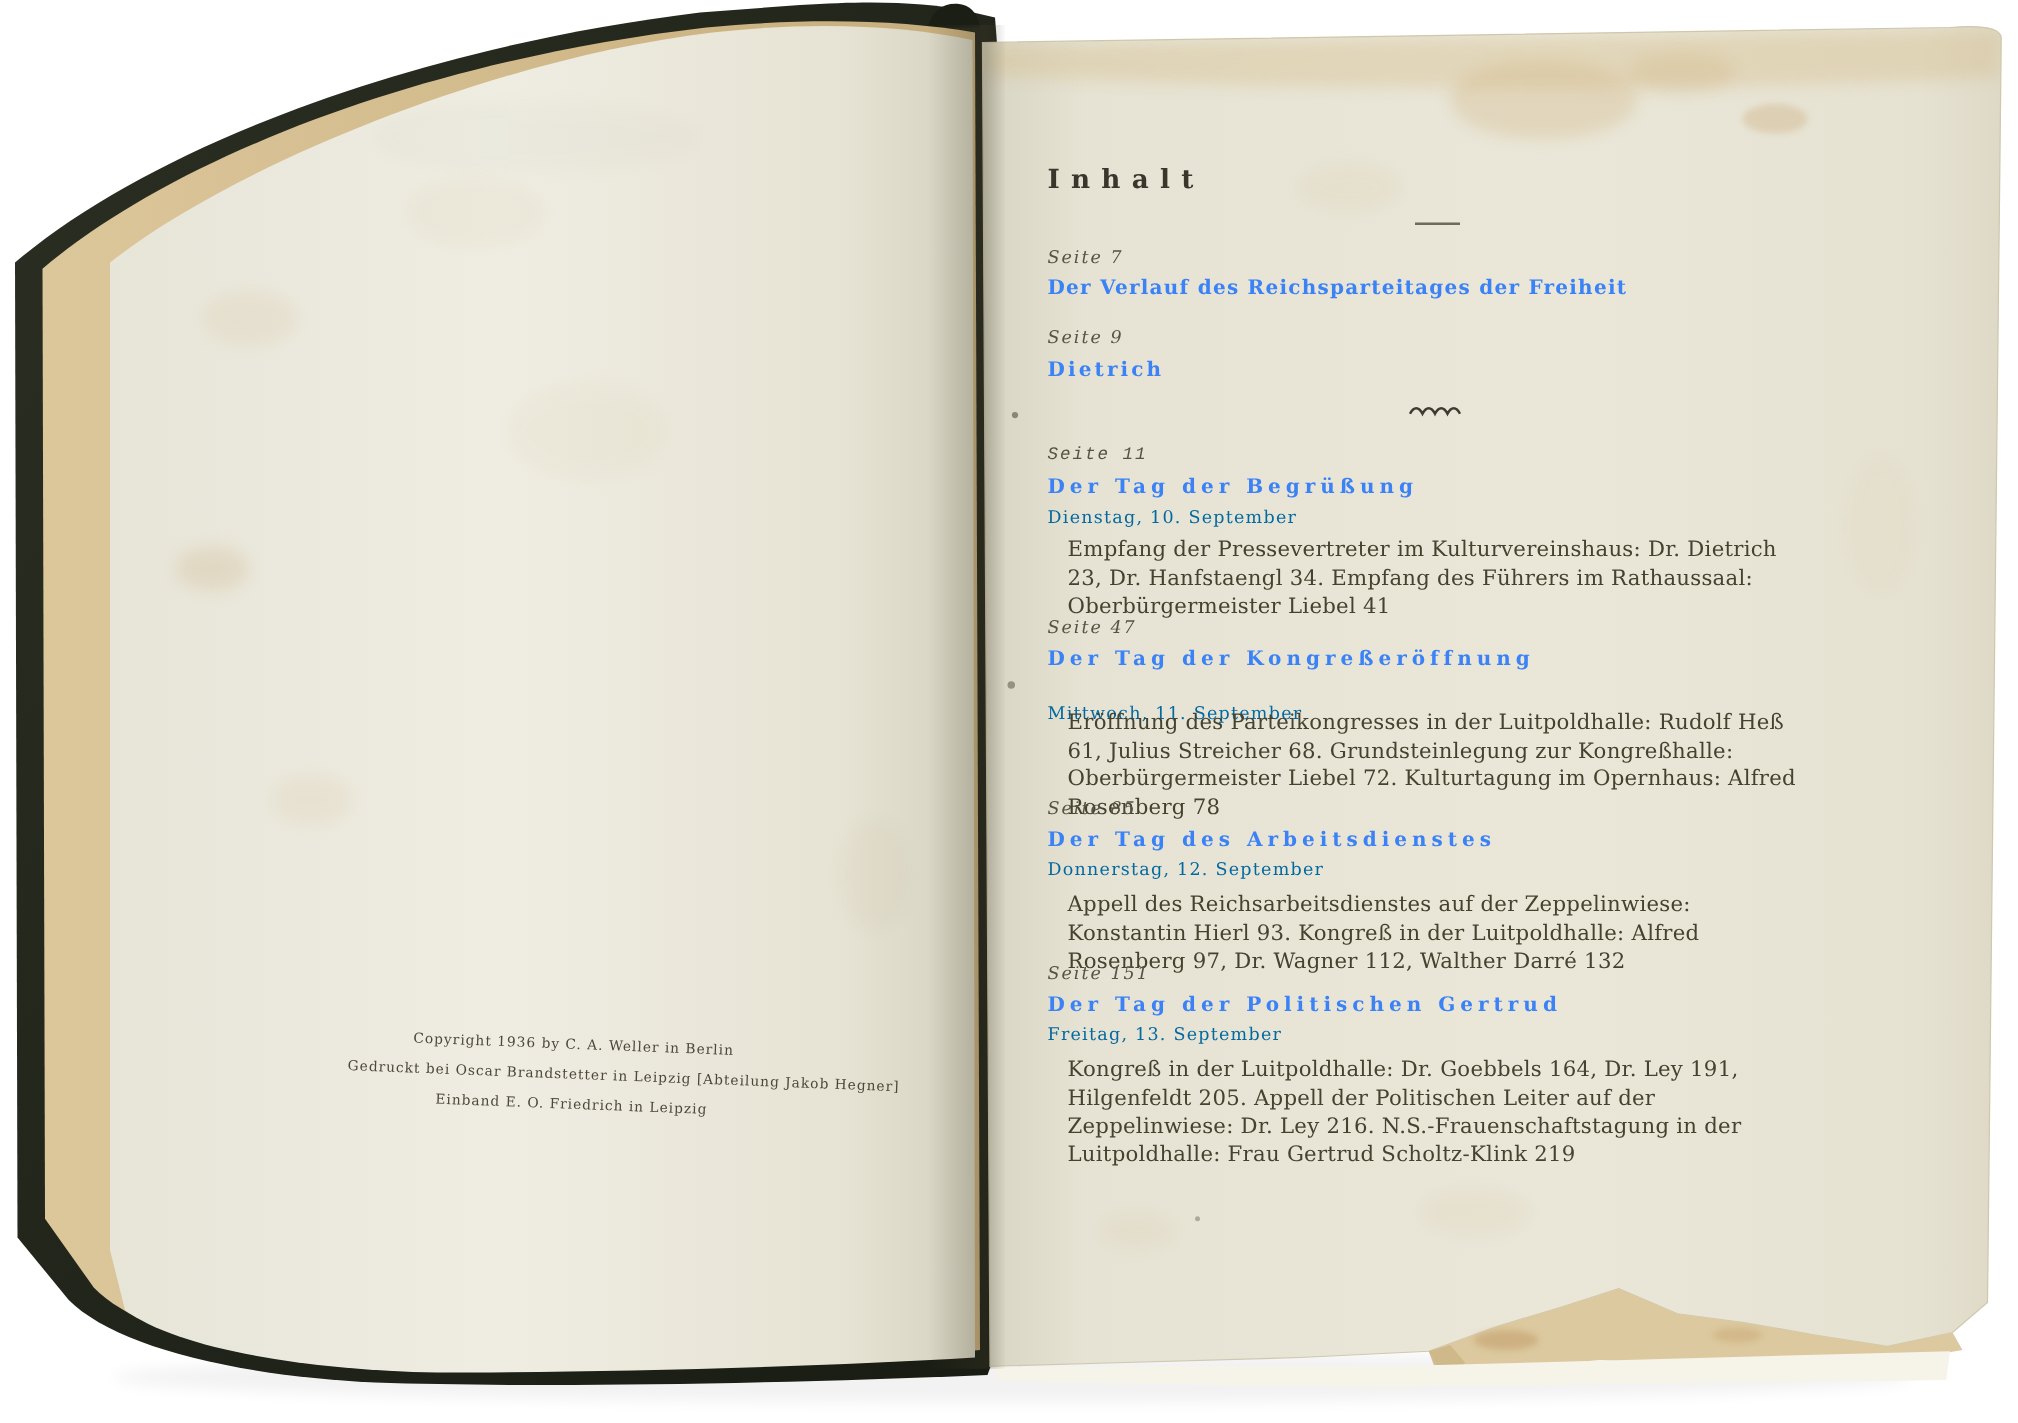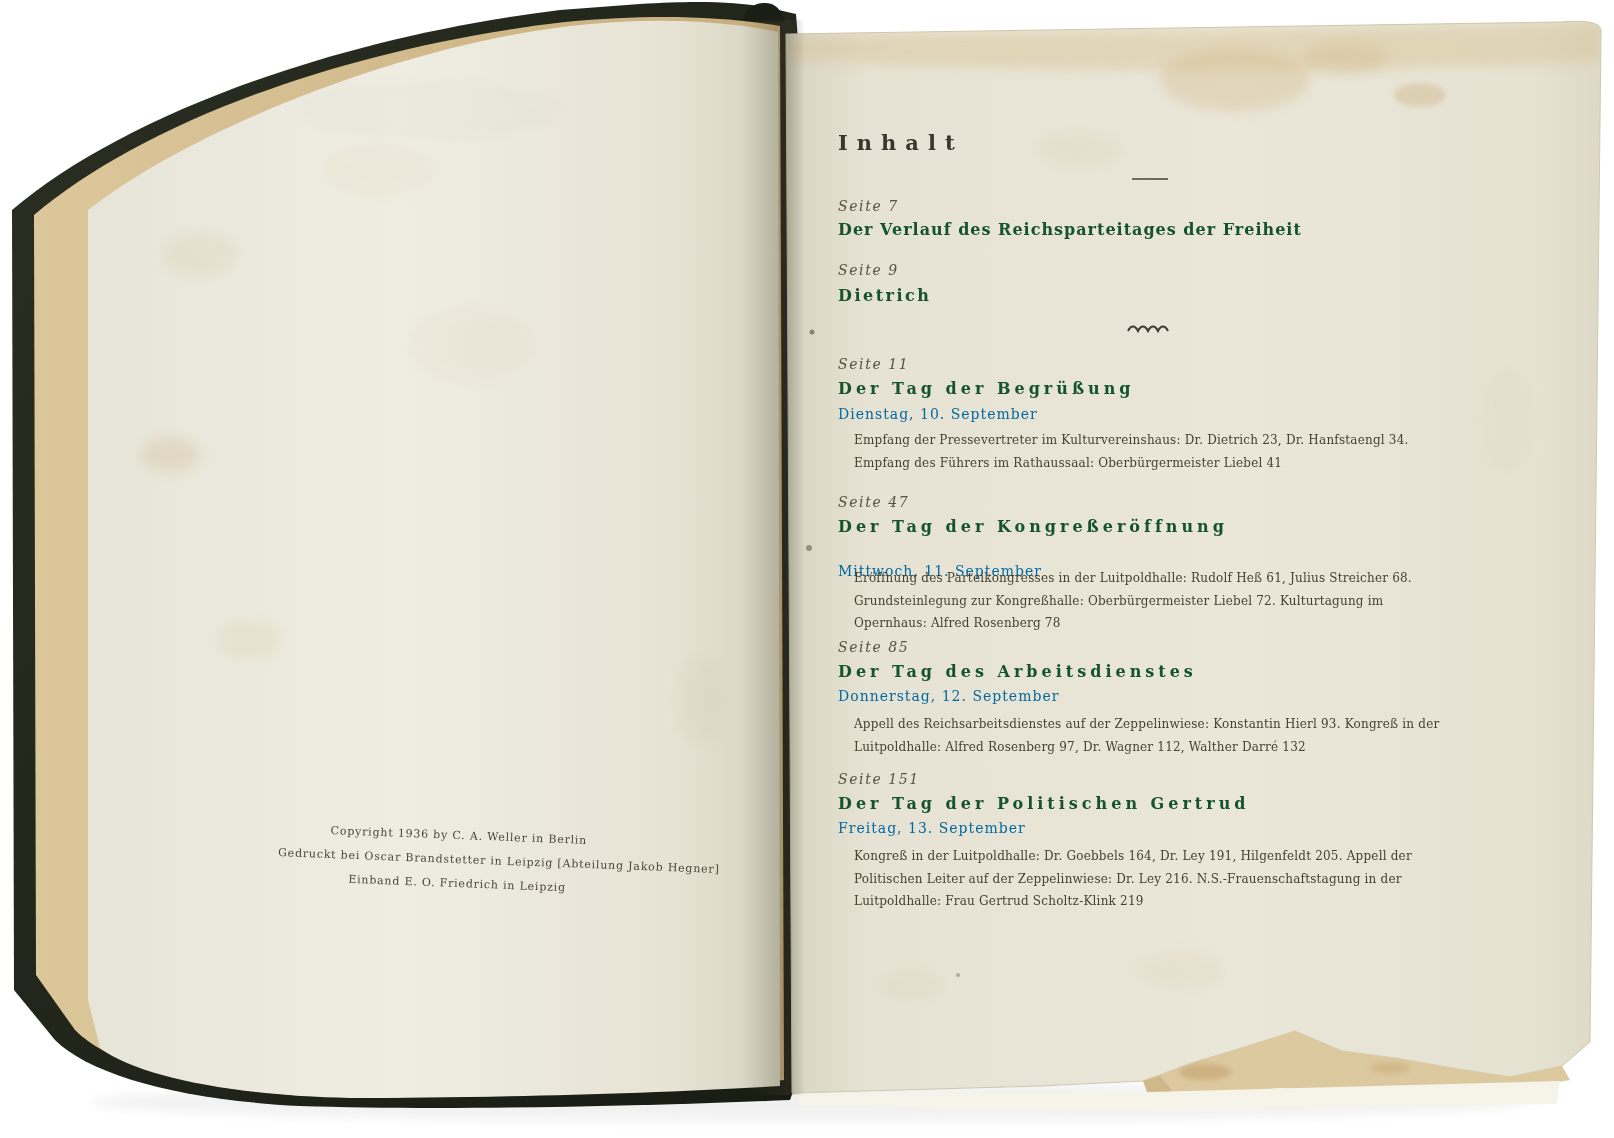--- a/index.html
+++ b/index.html
@@ -5,25 +5,25 @@
   html,body{margin:0;padding:0;background:#ffffff;}
   .stage{
     position:relative;width:1614px;height:1138px;overflow:hidden;
     background:#ffffff;
     font-family:"DejaVu Serif","Liberation Serif",serif;
   }
   .stage svg{position:absolute;left:0;top:0;}
   .txt{position:absolute;color:#3f3b30;text-align:left;}
   .toc-title{font-size:21px;font-weight:bold;letter-spacing:9px;color:#3a362c;}
   .seite{font-size:14px;font-style:italic;letter-spacing:1.6px;color:#575243;}
-  .head{font-size:16px;font-weight:bold;letter-spacing:4px;color:#14532d;}
+  .head{font-size:16px;font-weight:bold;letter-spacing:4px;color:#3b82f6;}
   .head-long{letter-spacing:1px;}
   .head-mid{letter-spacing:2.5px;}
   .date{font-size:14px;letter-spacing:1px;color:#0369a1;}
-  .detail{font-size:12px;line-height:22.5px;letter-spacing:0.2px;color:#46422f;}
+  .detail{font-size:17px;line-height:22.5px;letter-spacing:0.2px;color:#46422f;}
   .toc-divider{position:absolute;height:2px;background:#45402f;opacity:.75;}
   .ornament{position:absolute;}
   .imprint{
     position:absolute;left:278px;top:824px;width:360px;
     transform:rotate(2.2deg);text-align:center;color:#4c4738;
   }
   .imprint div{font-size:11px;letter-spacing:0.8px;line-height:24px;white-space:nowrap;}
 </style>
 </head>
 <body>
@@ -133,21 +133,21 @@
     <div class="txt seite" style="left:838px;top:198px;width:620px;">Seite 7</div>
     <div class="txt head head-long" style="left:838px;top:220px;width:620px;">Der Verlauf des Reichsparteitages der Freiheit</div>
 
     <div class="txt seite" style="left:838px;top:262px;width:620px;">Seite 9</div>
     <div class="txt head head-mid" style="left:838px;top:286px;width:620px;">Dietrich</div>
 
     <svg class="ornament" style="left:1126px;top:322px;" width="46" height="14" viewBox="0 0 46 14">
       <path d="M2,9 C5,3 9,3 12,9 C15,3 19,3 22,9 C25,3 29,3 32,9 C35,3 39,3 42,9" stroke="#3f3b30" stroke-width="2" fill="none"></path>
     </svg>
 
-    <div class="txt seite" style="left:838px;top:356px;width:620px;">Seite 11</div>
+    <div class="txt seite" style="left:838px;top:356px;width:620px;font-family:Liberation Mono, monospace;">Seite 11</div>
     <div class="txt head" style="left:838px;top:379px;width:620px;">Der Tag der Begrüßung</div>
     <div class="txt date" style="left:838px;top:406px;width:620px;">Dienstag, 10. September</div>
     <div class="txt detail" style="left:854px;top:429px;width:588px;">Empfang der Pressevertreter im Kulturvereinshaus: Dr. Dietrich 23, Dr. Hanfstaengl 34. Empfang des Führers im Rathaussaal: Oberbürgermeister Liebel 41</div>
 
     <div class="txt seite" style="left:838px;top:494px;width:620px;">Seite 47</div>
     <div class="txt head" style="left:838px;top:517px;width:620px;">Der Tag der Kongreßeröffnung</div>
     <div class="txt date" style="left:838px;top:542px;width:620px;margin-top:21px;">Mittwoch, 11. September</div>
     <div class="txt detail" style="left:854px;top:567px;width:588px;">Eröffnung des Parteikongresses in der Luitpoldhalle: Rudolf Heß 61, Julius Streicher 68. Grundsteinlegung zur Kongreßhalle: Oberbürgermeister Liebel 72. Kulturtagung im Opernhaus: Alfred Rosenberg 78</div>
 
     <div class="txt seite" style="left:838px;top:639px;width:620px;">Seite 85</div>

